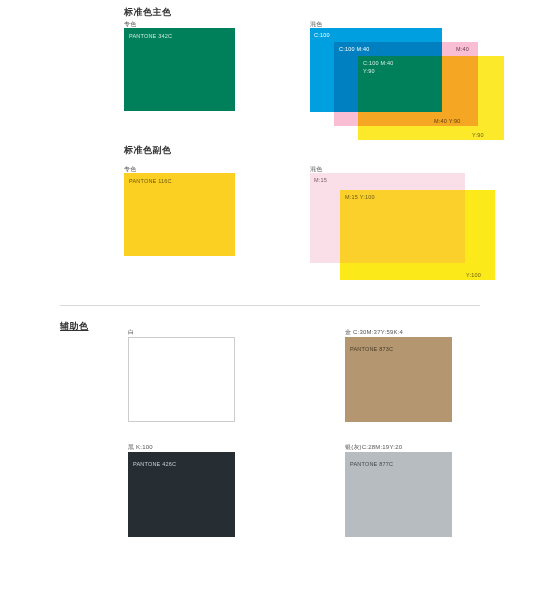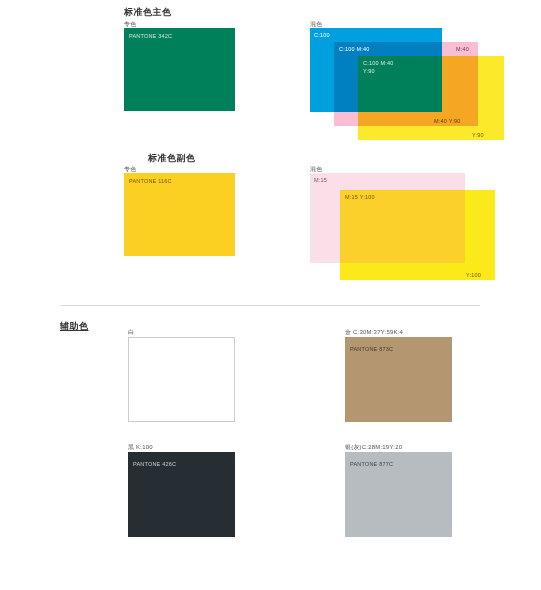--- a/index.html
+++ b/index.html
@@ -94,21 +94,21 @@
 
   <div class="mix-rect" style="left:358px; top:56px; width:120px; height:70px; background:#f5a623;"></div>
   <div class="mix-label" style="left:434px; top:117px; color:#5a3d0a;">M:40 Y:90</div>
 
   <div class="mix-rect" style="left:358px; top:56px; width:84px; height:56px; background:#00805a;"></div>
   <div class="mix-label" style="left:363px; top:59px; color:#d5ece2;">
     <span>C:100 M:40</span><br>
     <span>Y:90</span>
   </div>
 
-  <div class="section-heading" style="left:124px; top:152px;margin-left:24px;">标准色副色</div>
+  <div class="section-heading" style="left:124px; top:144px;">标准色副色</div>
 
   <div class="small-label" style="left:124px; top:165px;">专色</div>
 
   <div class="swatch" style="left:124px; top:173px; width:111px; height:83px; background:#fcd022;"></div>
   <div class="swatch-caption" style="left:129px; top:178px; color:#6b5a10;">PANTONE 116C</div>
 
   <div class="small-label" style="left:310px; top:165px;">混色</div>
 
   <div class="mix-rect" style="left:310px; top:173px; width:155px; height:90px; background:#fbdfe8;"></div>
   <div class="mix-label" style="left:314px; top:176px; color:#7a5866;">M:15</div>

